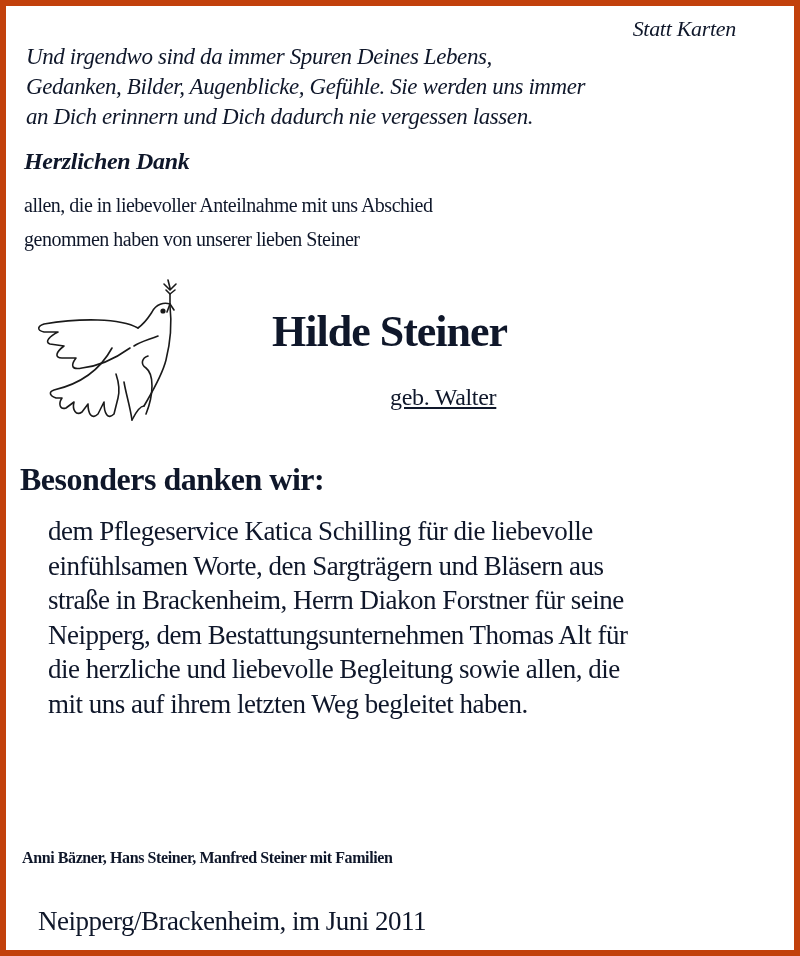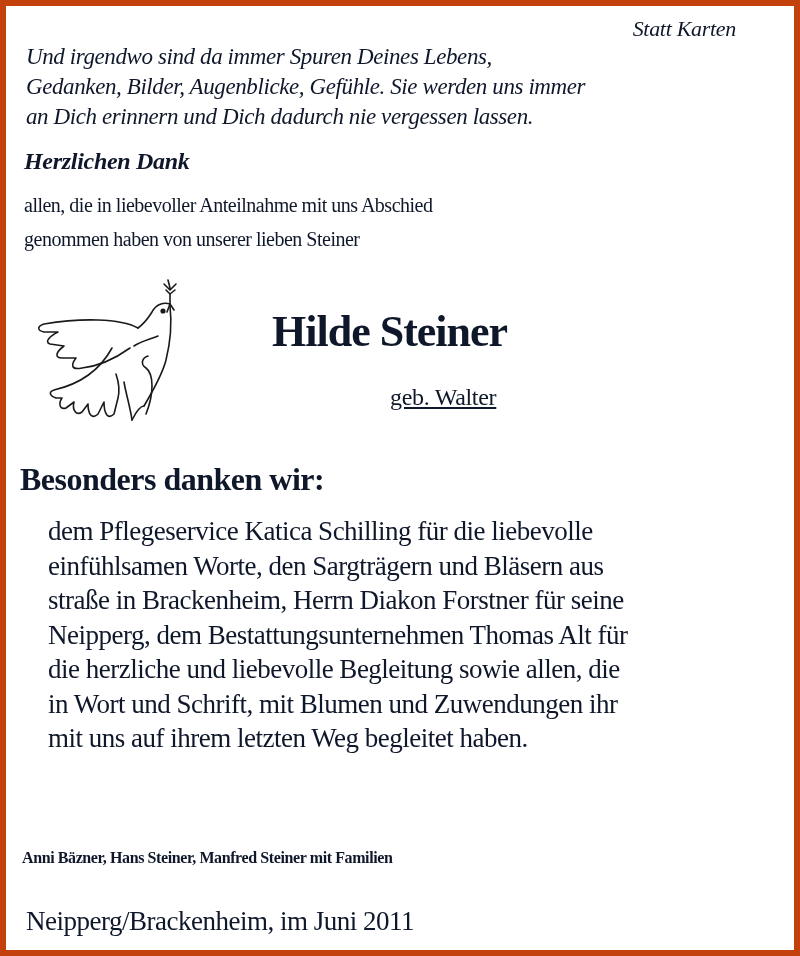--- a/index.html
+++ b/index.html
@@ -101,21 +101,21 @@
     .besonders-body div { white-space: nowrap; }
 
     .signers {
       left: 16px;
       top: 843px;
       font-weight: bold;
       font-size: 16px;
       letter-spacing: -0.4px;
     }
     .place-date {
-      left: 20px;
+      left: 32px;
       top: 900px;
       font-size: 27px;
       letter-spacing: -0.5px;
     }
   </style>
 </head>
 <body>
 
 <div class="frame">
 
@@ -162,21 +162,20 @@
   <div class="abs maiden">geb. Walter</div>
 
   <div class="abs besonders-title">Besonders danken wir:</div>
 
   <div class="abs besonders-body">
     <div>dem Pflegeservice Katica Schilling für die liebevolle</div>
     <div>einfühlsamen Worte, den Sargträgern und Bläsern aus</div>
     <div>straße in Brackenheim, Herrn Diakon Forstner für seine</div>
     <div>Neipperg, dem Bestattungsunternehmen Thomas Alt für</div>
     <div>die herzliche und liebevolle Begleitung sowie allen, die</div>
-    <div>in Wort und Schrift, mit Blumen und Zuwendungen ihr</div>
     <div>mit uns auf ihrem letzten Weg begleitet haben.</div>
   </div>
 
   <div class="abs signers">Anni Bäzner, Hans Steiner, Manfred Steiner mit Familien</div>
 
   <div class="abs place-date">Neipperg/Brackenheim, im Juni 2011</div>
 
 </div>
 
 </body></html>

